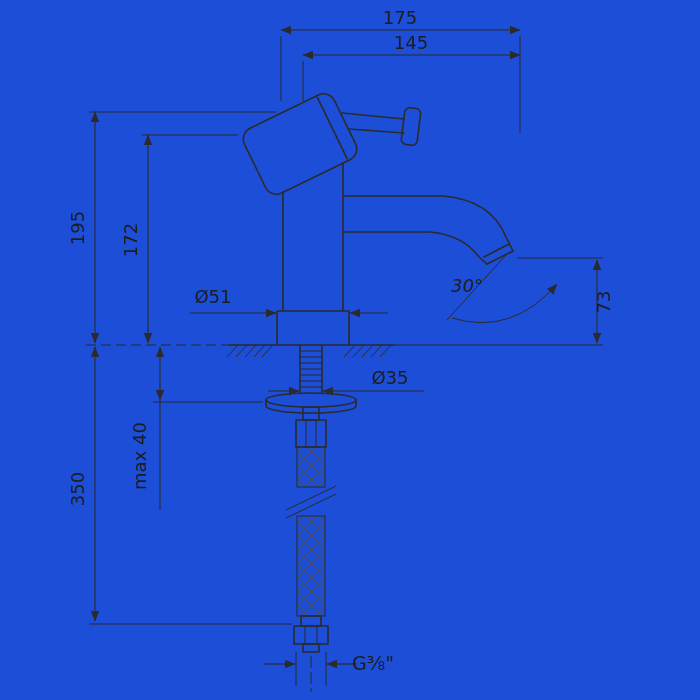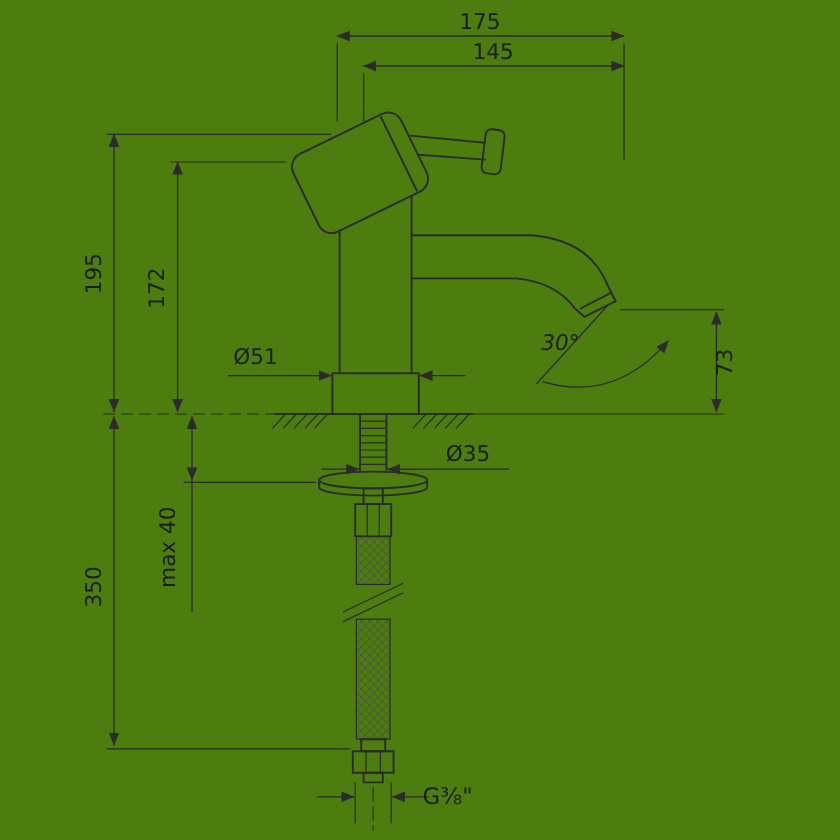--- a/index.html
+++ b/index.html
@@ -1,16 +1,16 @@
 <!DOCTYPE html>
 <html><head>
 <meta charset="utf-8">
 <style>
   html,body { margin:0; padding:0; background:#ffffff; }
-  .stage { width:700px; height:700px; background:#4d7c0f; position:relative; }
+  .stage { width:700px; height:700px; background:#1d4ed8; position:relative; }
   svg { display:block; }
   .obj  { fill:none; stroke:#2b2b2b; stroke-width:1.6; stroke-linecap:round; stroke-linejoin:round; }
   .thin { fill:none; stroke:#2b2b2b; stroke-width:1; }
   .dim  { fill:none; stroke:#2b2b2b; stroke-width:1.1; }
   .dash { stroke-dasharray:10 5; }
   .center { stroke-dasharray:12 4; }
   text { font-family:"DejaVu Sans","Liberation Sans",sans-serif; font-size:18px; fill:#1d1d1d; }
   .ital { font-style:italic; }
   .big { font-size:19px; }
 </style>

